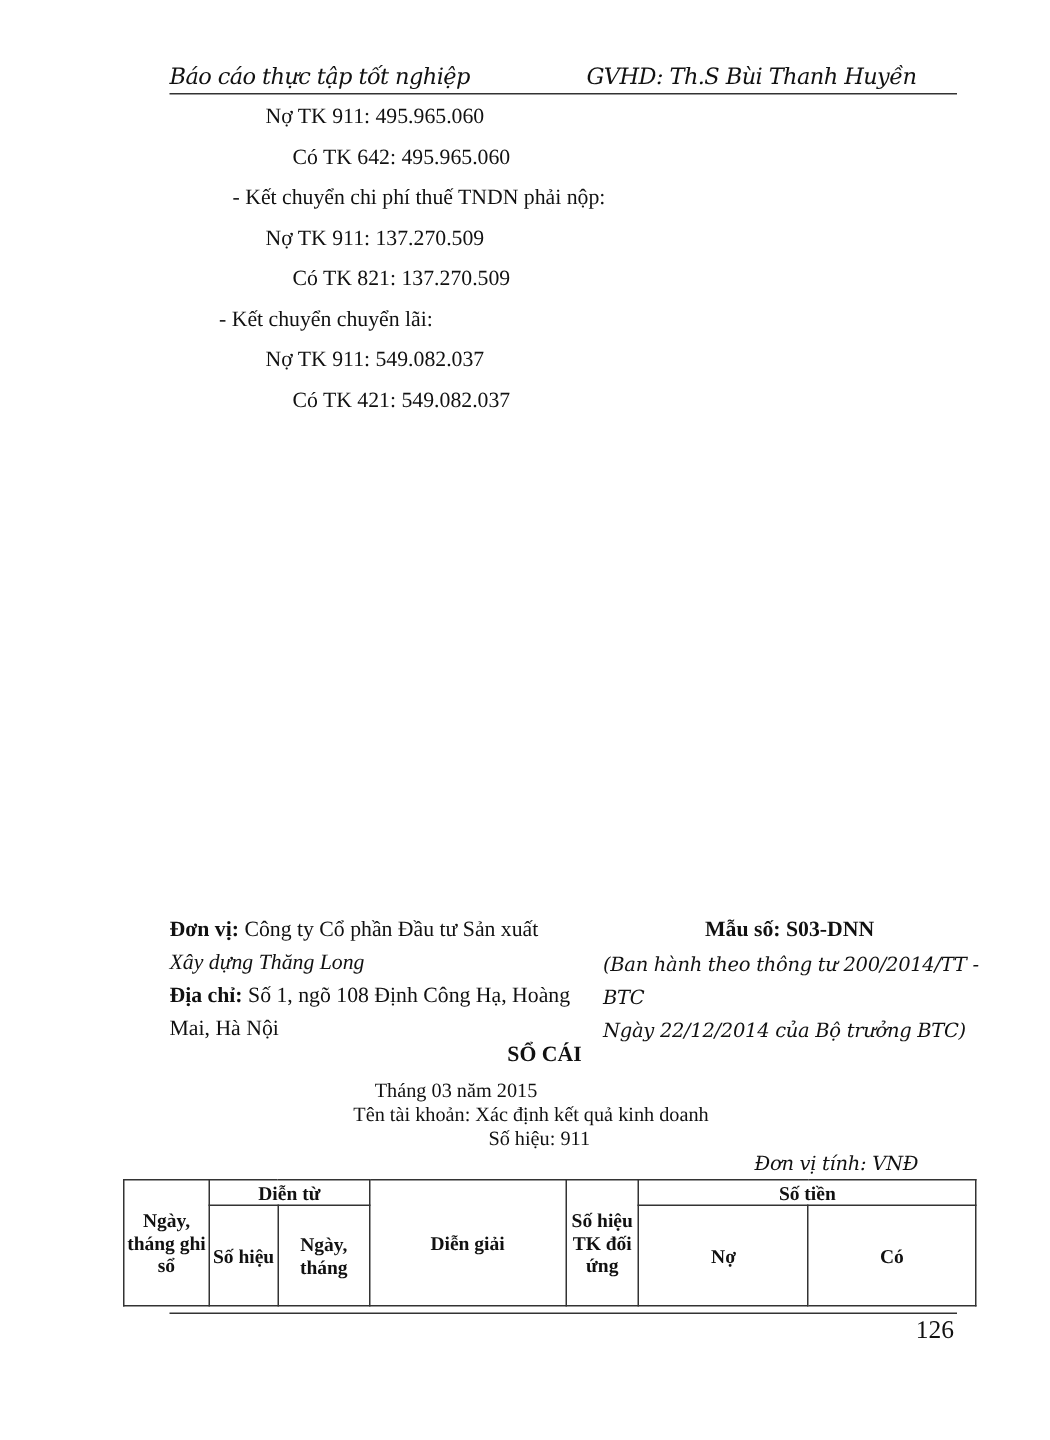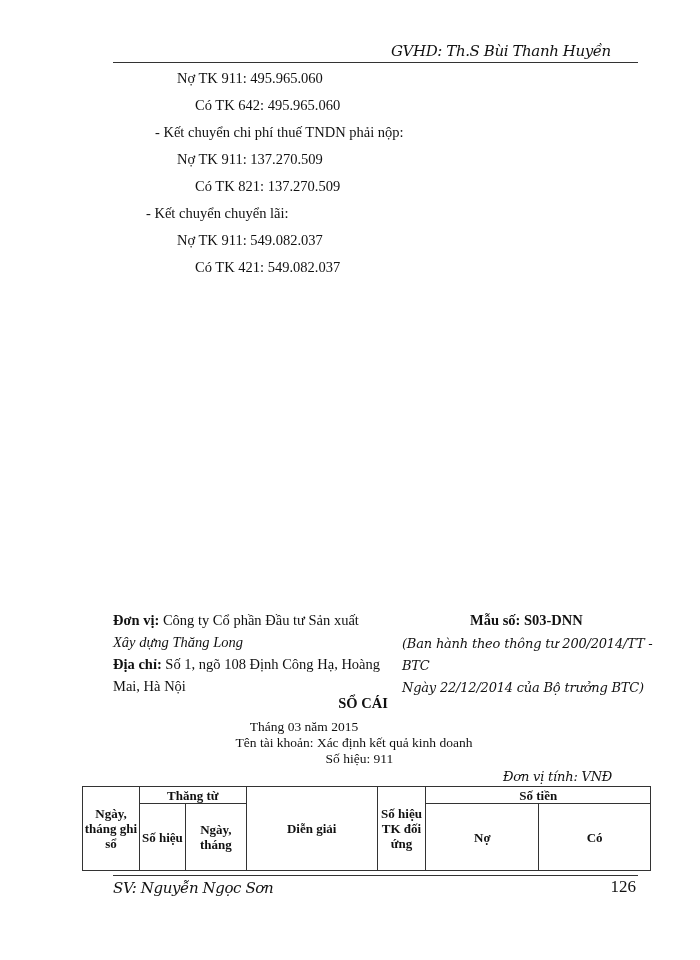--- a/index.html
+++ b/index.html
@@ -78,20 +78,21 @@
     .footer .right {
       position: absolute; right: 2px; top: 1px;
       font-size: 17px;
       margin-left: 32px;
     }
   </style>
 </head>
 <body>
 
 <div class="header">
+  <span class="left">Báo cáo thực tập tốt nghiệp</span>
   <span class="right">GVHD: Th.S Bùi Thanh Huyền</span>
 </div>
 
 <div class="abs body-line" style="left:177px; top:70px;">Nợ TK 911: 495.965.060</div>
 <div class="abs body-line" style="left:195px; top:97px;">Có TK 642: 495.965.060</div>
 <div class="abs body-line" style="left:155px; top:124px;">- Kết chuyển chi phí thuế TNDN  phải nộp:</div>
 <div class="abs body-line" style="left:177px; top:151px;">Nợ TK 911: 137.270.509</div>
 <div class="abs body-line" style="left:195px; top:178px;">Có TK 821: 137.270.509</div>
 <div class="abs body-line" style="left:146px; top:205px;">- Kết chuyển chuyển lãi:</div>
 <div class="abs body-line" style="left:177px; top:232px;">Nợ TK 911: 549.082.037</div>
@@ -123,30 +124,29 @@
     <col style="width:46px">
     <col style="width:61px">
     <col style="width:131px">
     <col style="width:49px">
     <col style="width:113px">
     <col style="width:112px">
   </colgroup>
   <tbody>
       <tr style="height:17px;">
     <td rowspan="2">Ngày, tháng ghi sổ</td>
-    <td colspan="2">Thăng từ</td>
+    <td colspan="2">Diễn từ</td>
     <td rowspan="2">Diễn giải</td>
     <td rowspan="2">Số hiệu TK đối ứng</td>
     <td colspan="2">Số tiền</td>
   </tr>
   <tr style="height:67px;">
     <td>Số hiệu</td>
     <td>Ngày, tháng</td>
     <td>Nợ</td>
     <td>Có</td>
   </tr>
 </tbody>
   </table>
 
 <div class="footer">
-  <span class="left">SV: Nguyễn Ngọc Sơn</span>
   <span class="right">126</span>
 </div>
 
 </body></html>

